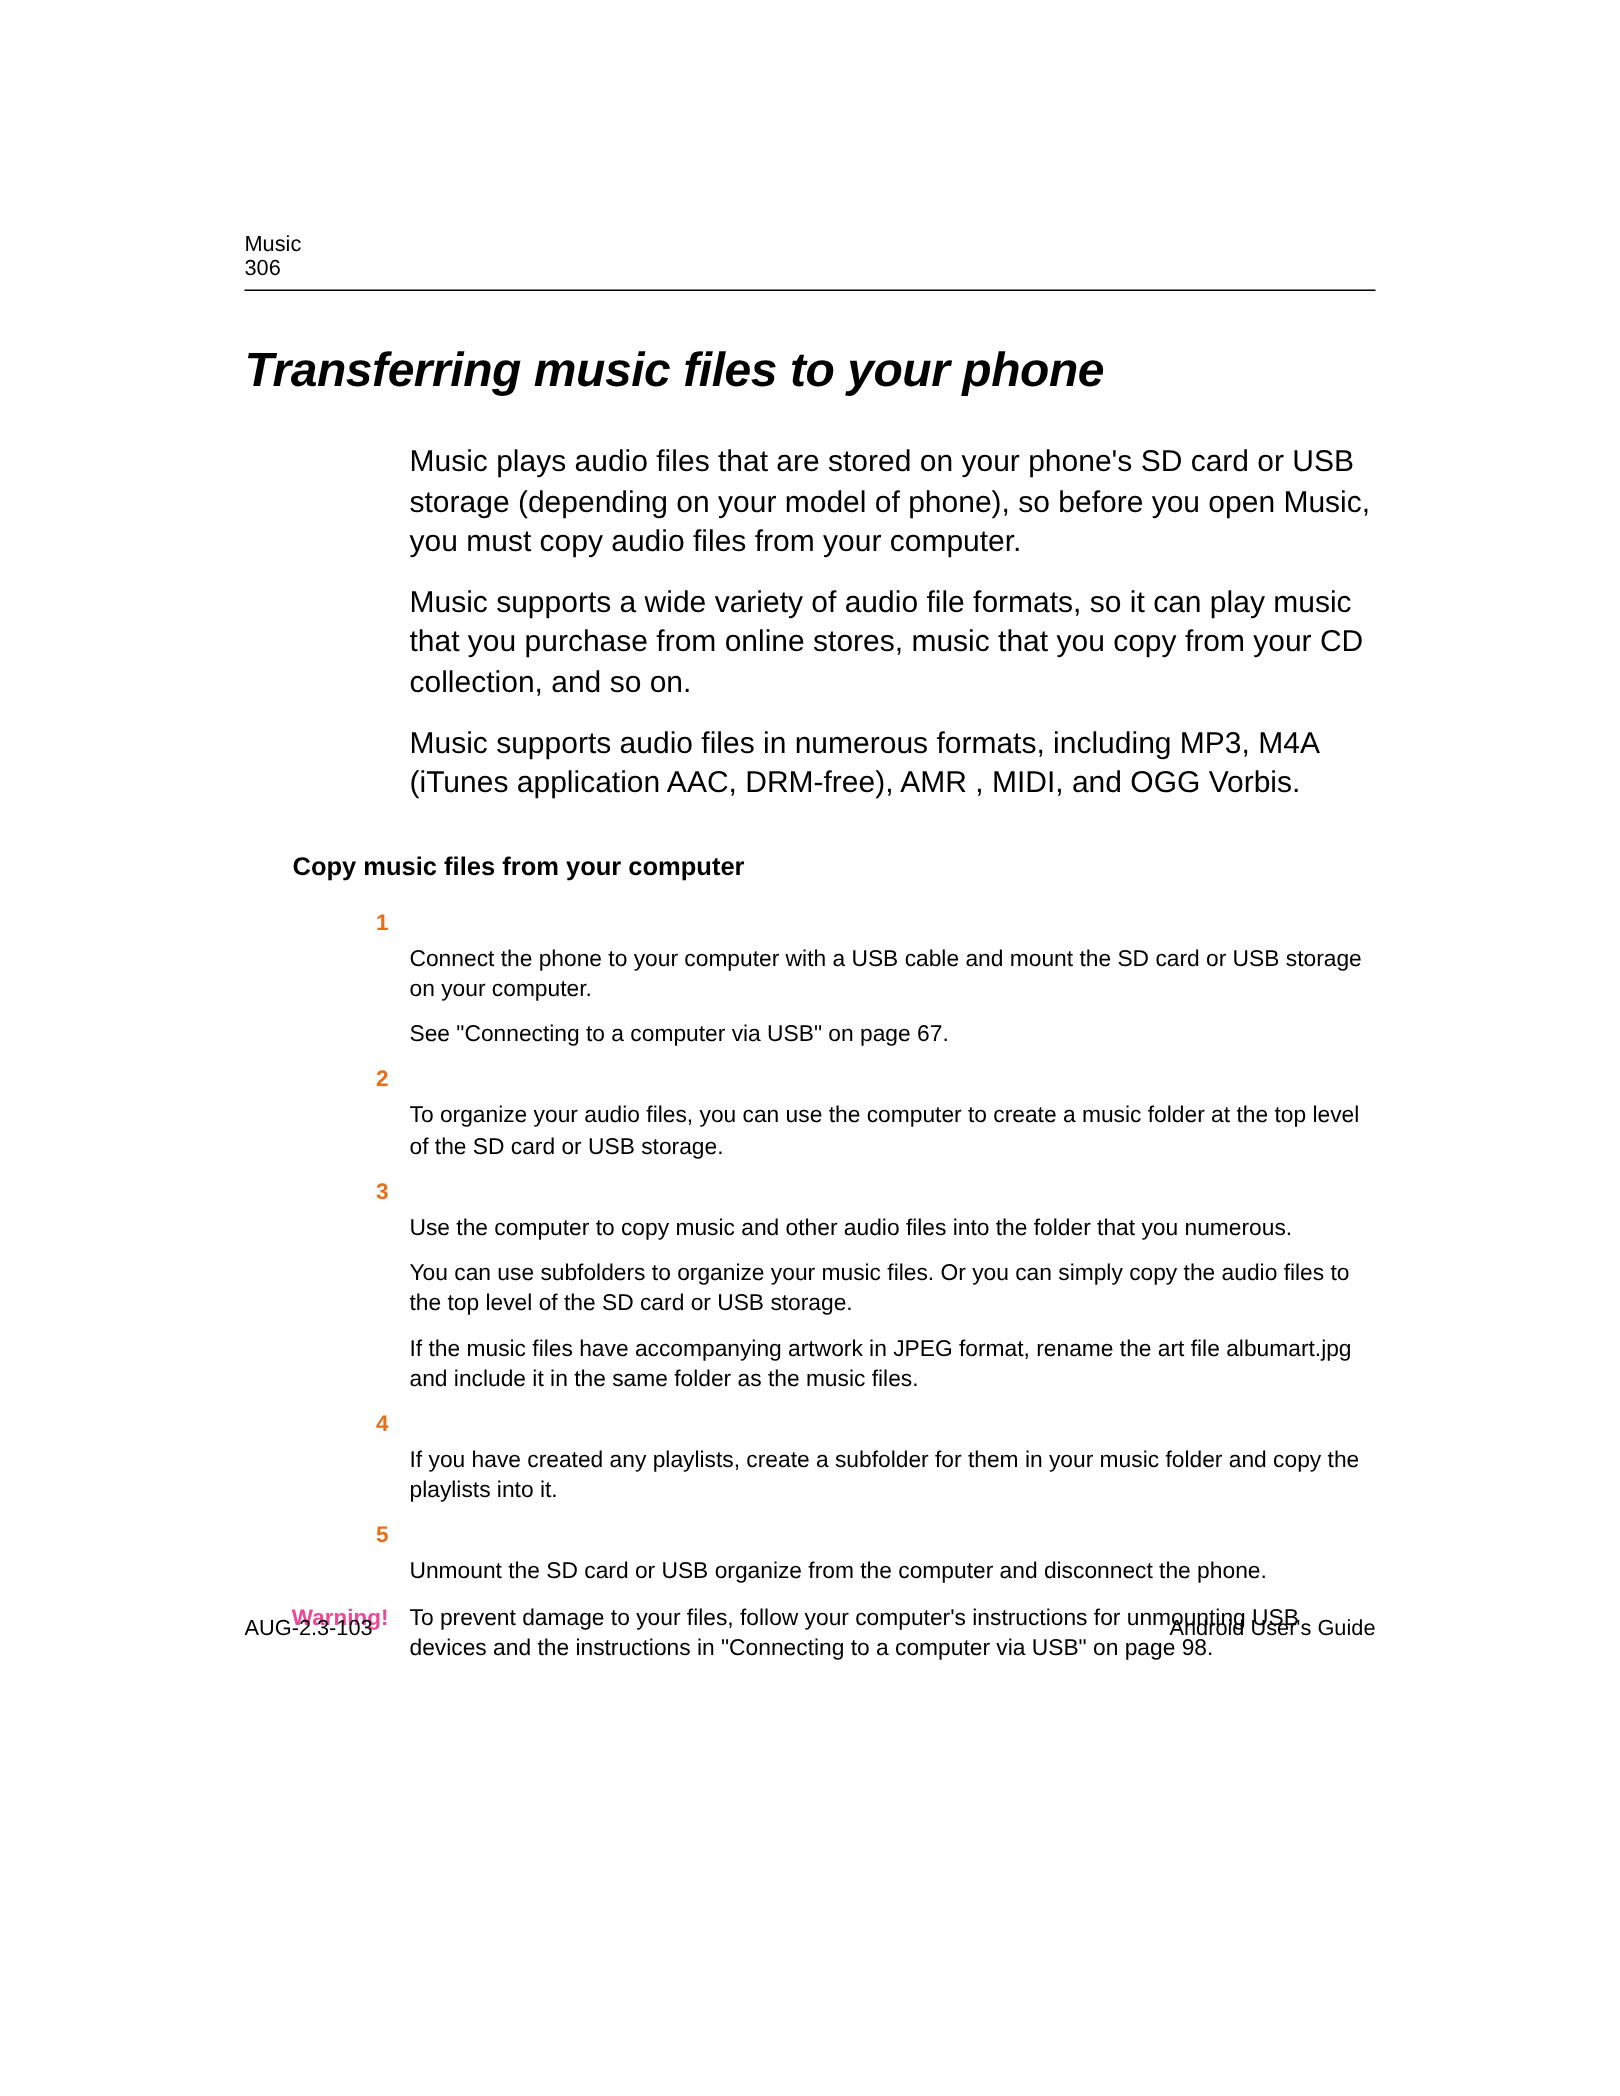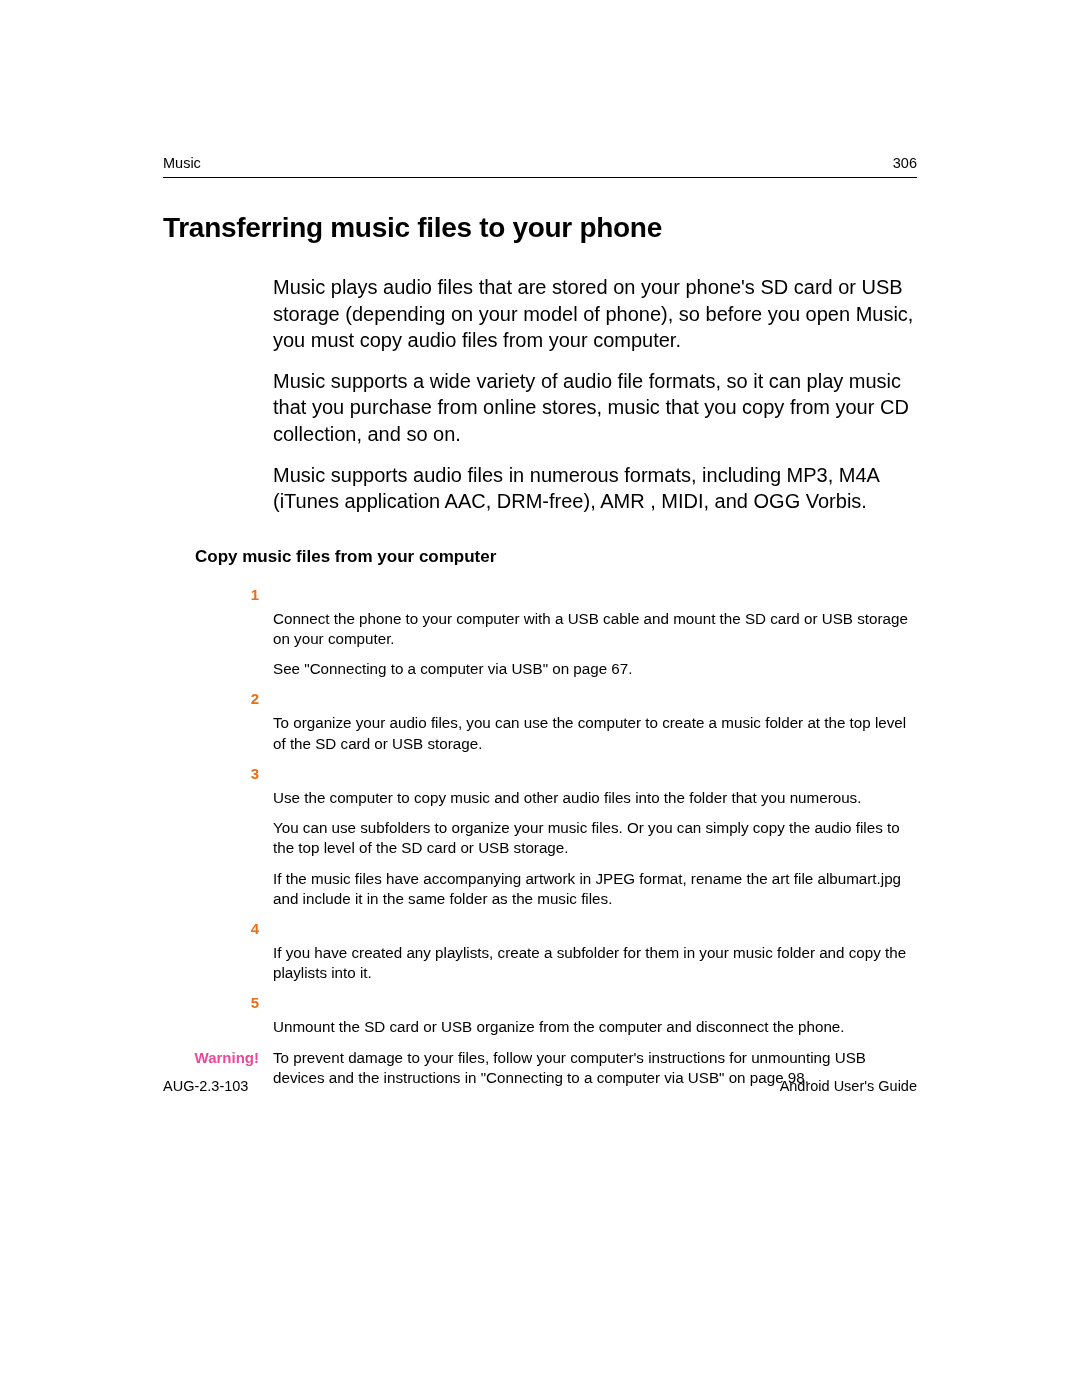--- a/index.html
+++ b/index.html
@@ -14,26 +14,28 @@
     .page {
       padding: 155px 163px 0 163px;
     }
     .running-head {
       display: flex;
       justify-content: space-between;
       font-size: 14.5px;
       padding-bottom: 6px;
       border-bottom: 1px solid #000;
       margin-bottom: 34px;
+      flex-direction: column;
     }
     .main-title {
-      font-size: 28px;
+      font-size: 32px;
       font-weight: bold;
       margin-bottom: 30px;
       letter-spacing: -0.3px;
+      font-style: italic;
     }
     .intro-block {
       margin-left: 110px;
     }
     .intro-block p {
       font-size: 20px;
       line-height: 1.33;
       margin-bottom: 14px;
     }
     .sub-heading {

